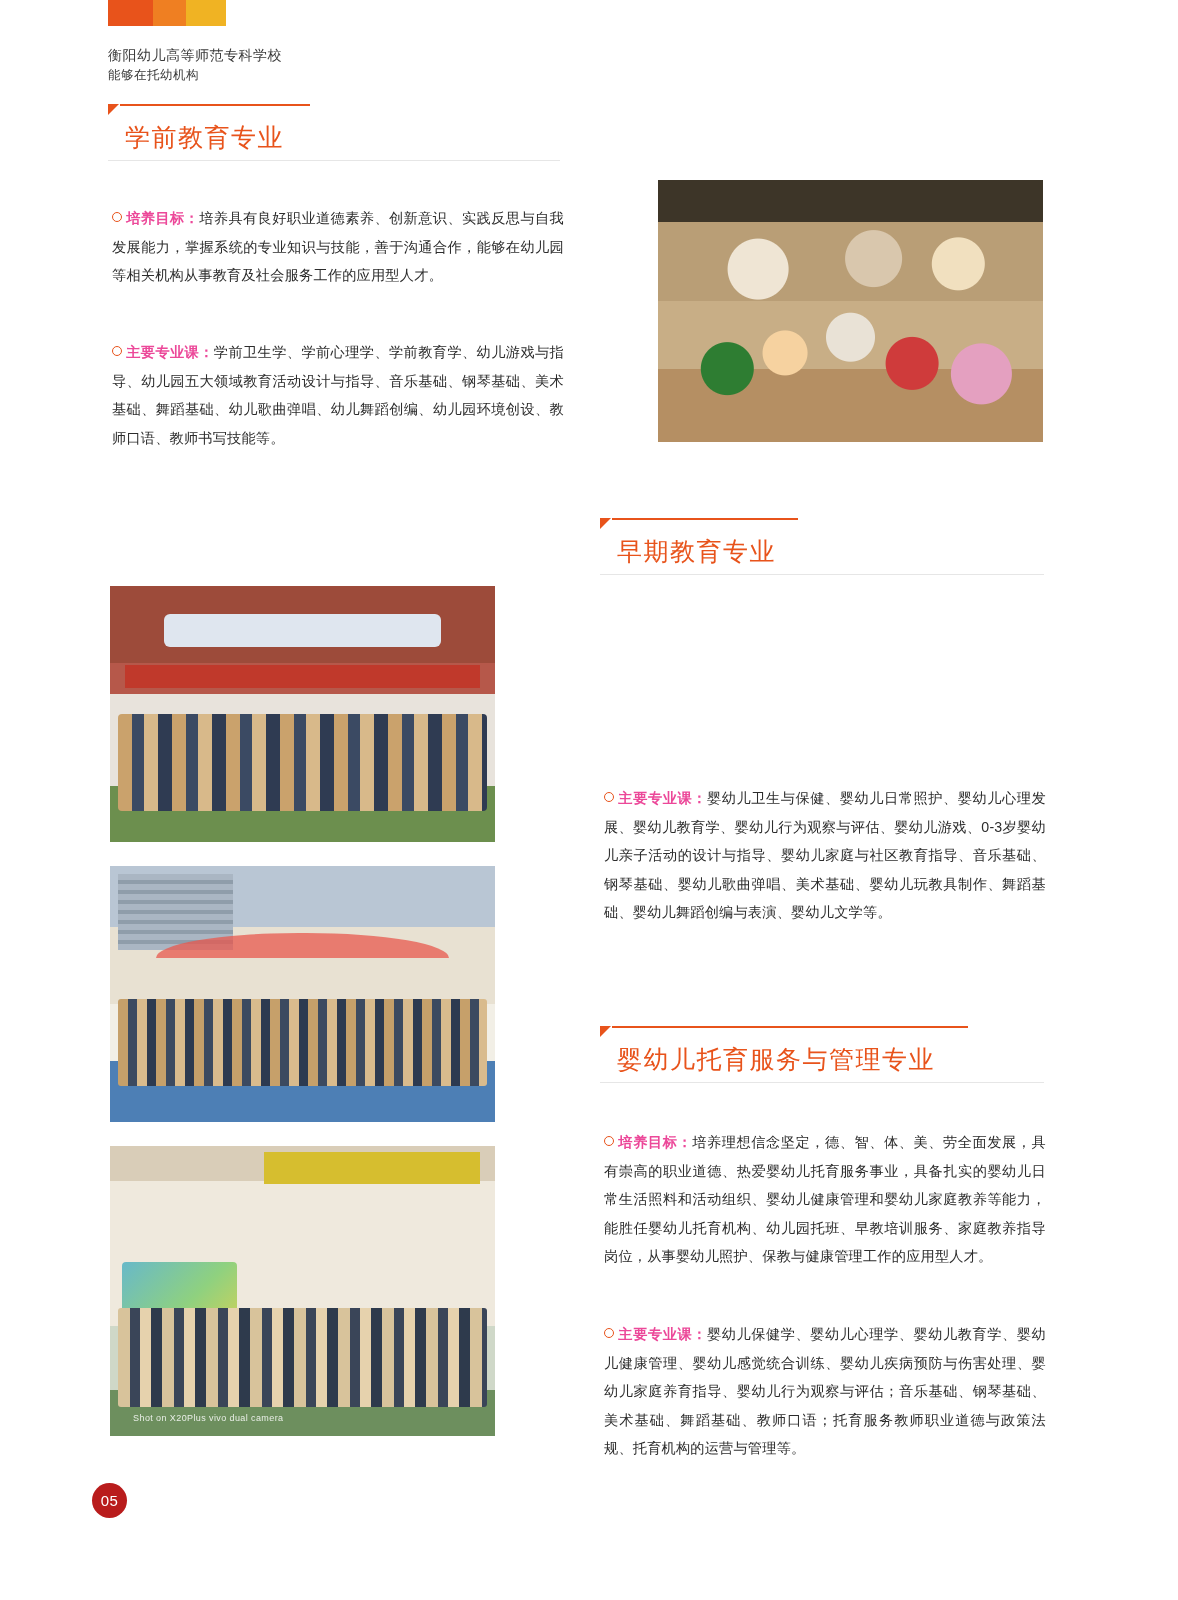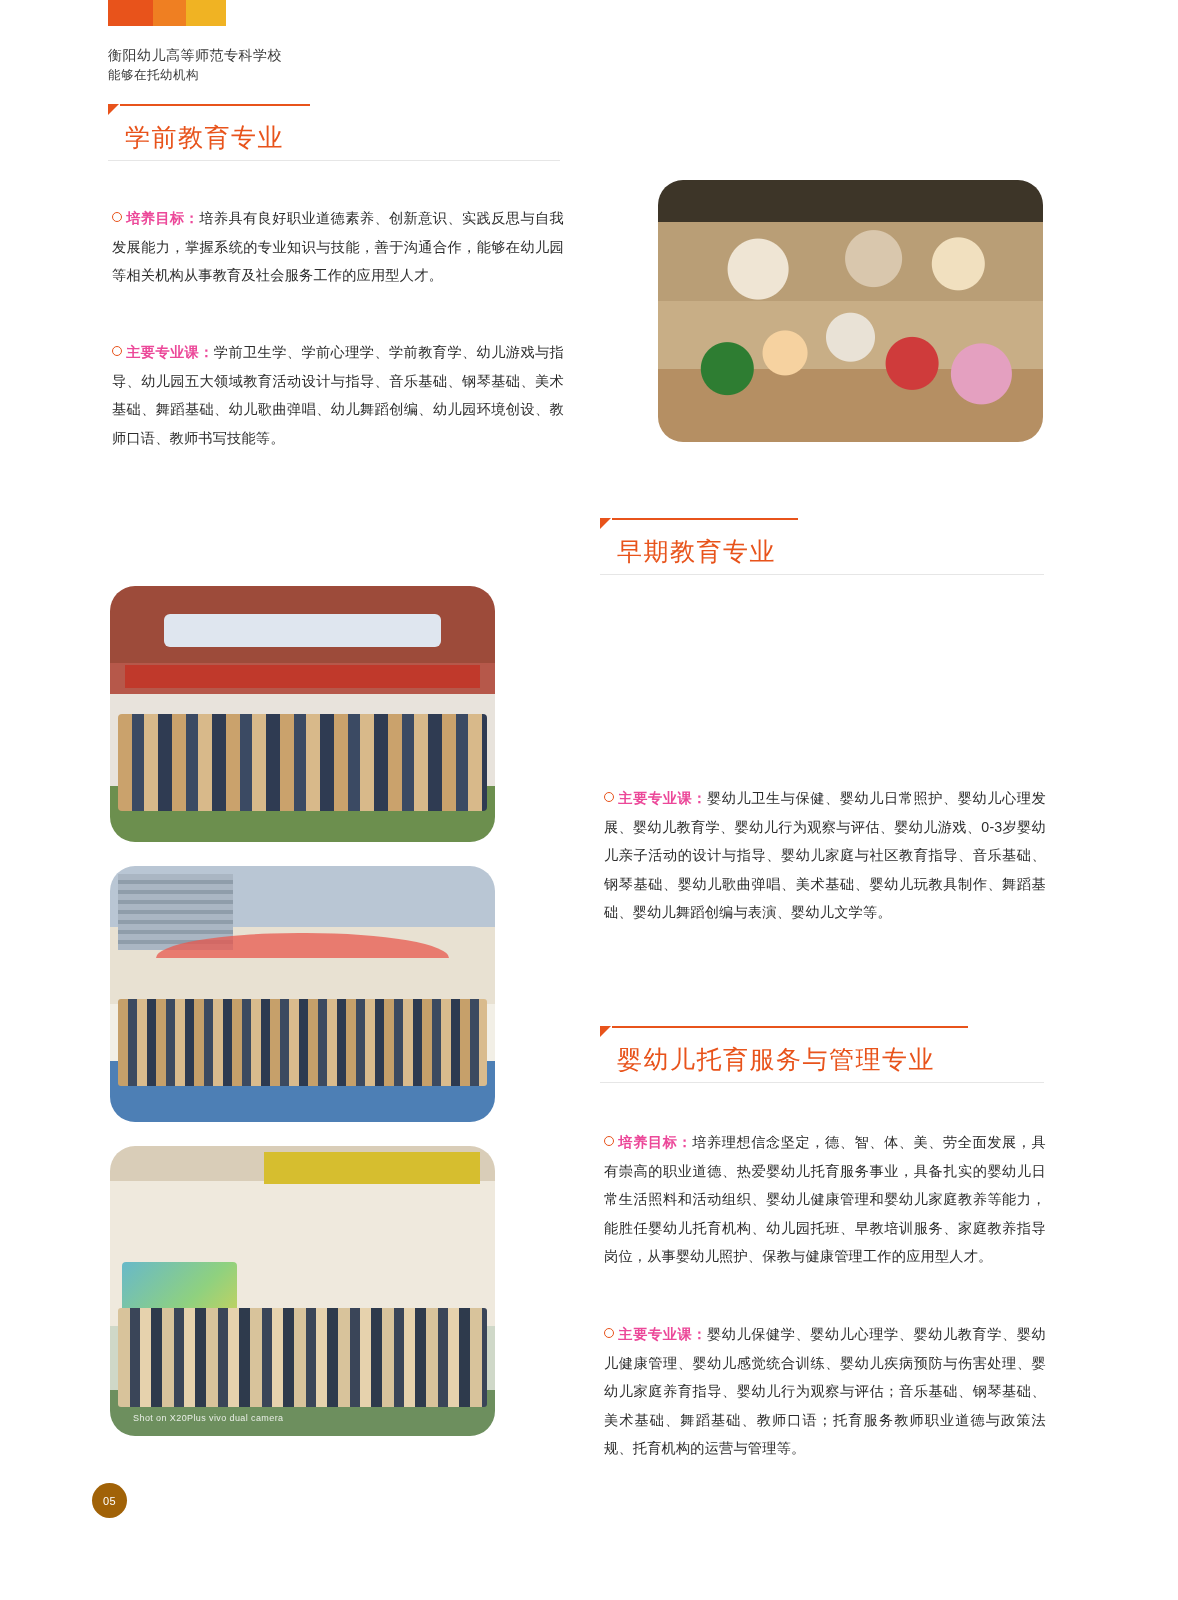--- a/index.html
+++ b/index.html
@@ -114,21 +114,20 @@
   .para .lead {
     color: #ec4899;
     font-weight: bold;
   }
 
   
   .photo {
     position: absolute;
     overflow: hidden;
     background: #d8d8d8;
-    border-radius: 25px;
   }
   .photo .ph-inner {
     position: absolute;
     inset: 0;
   }
 
   
   .ph-classroom {
     background:
       radial-gradient(circle at 18% 72%, #2e7d32 0 26px, transparent 27px),
@@ -248,23 +247,23 @@
   }
 
   
   .page-num {
     position: absolute;
     left: 92px;
     bottom: 82px;
     width: 35px;
     height: 35px;
     border-radius: 50%;
-    background: #a16207;
+    background: #b91c1c;
     color: #ffffff;
-    font-size: 11px;
+    font-size: 15px;
     display: flex;
     align-items: center;
     justify-content: center;
     letter-spacing: .5px;
   }
 </style>
 </head>
 <body>
 
 <div class="page">

